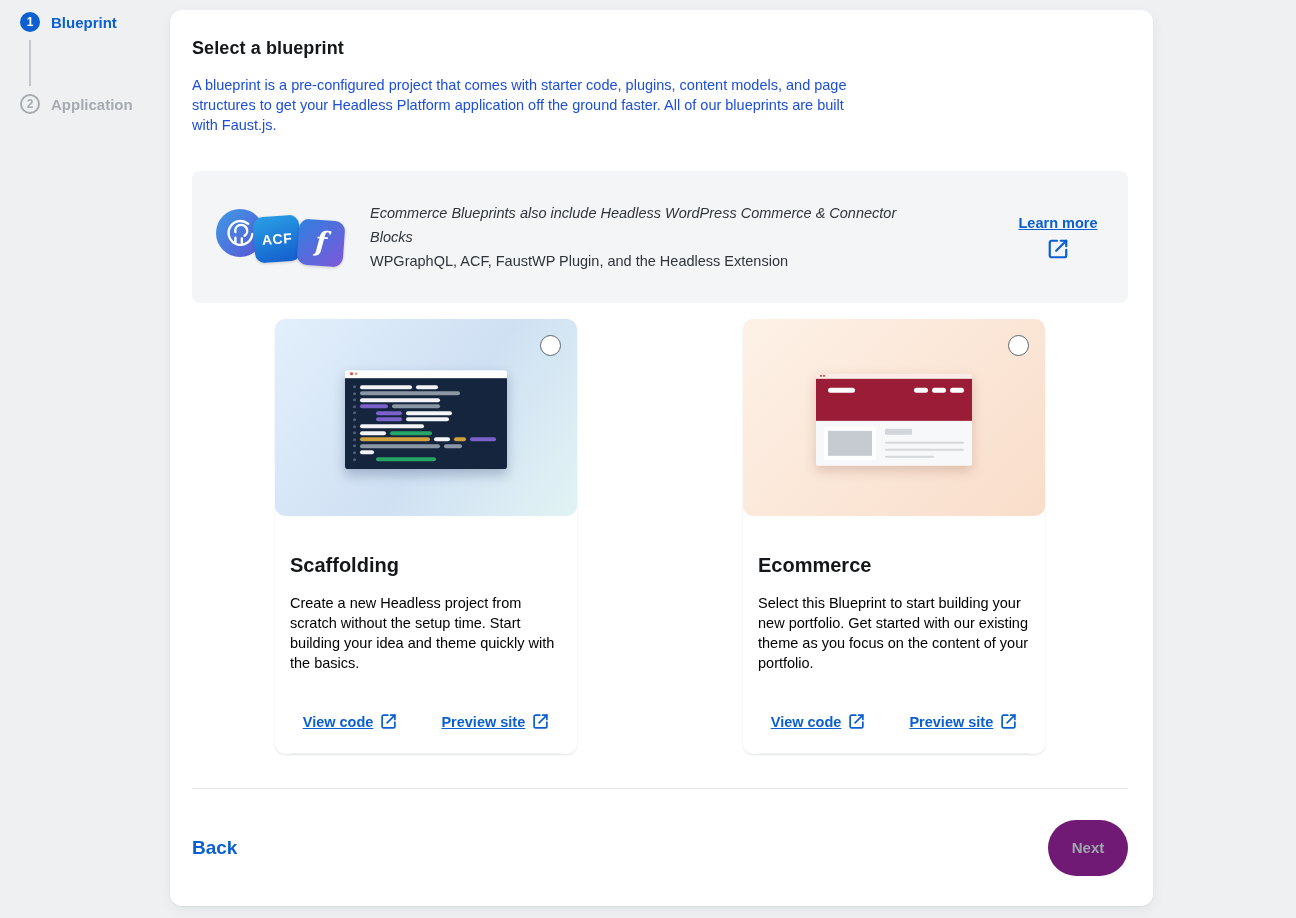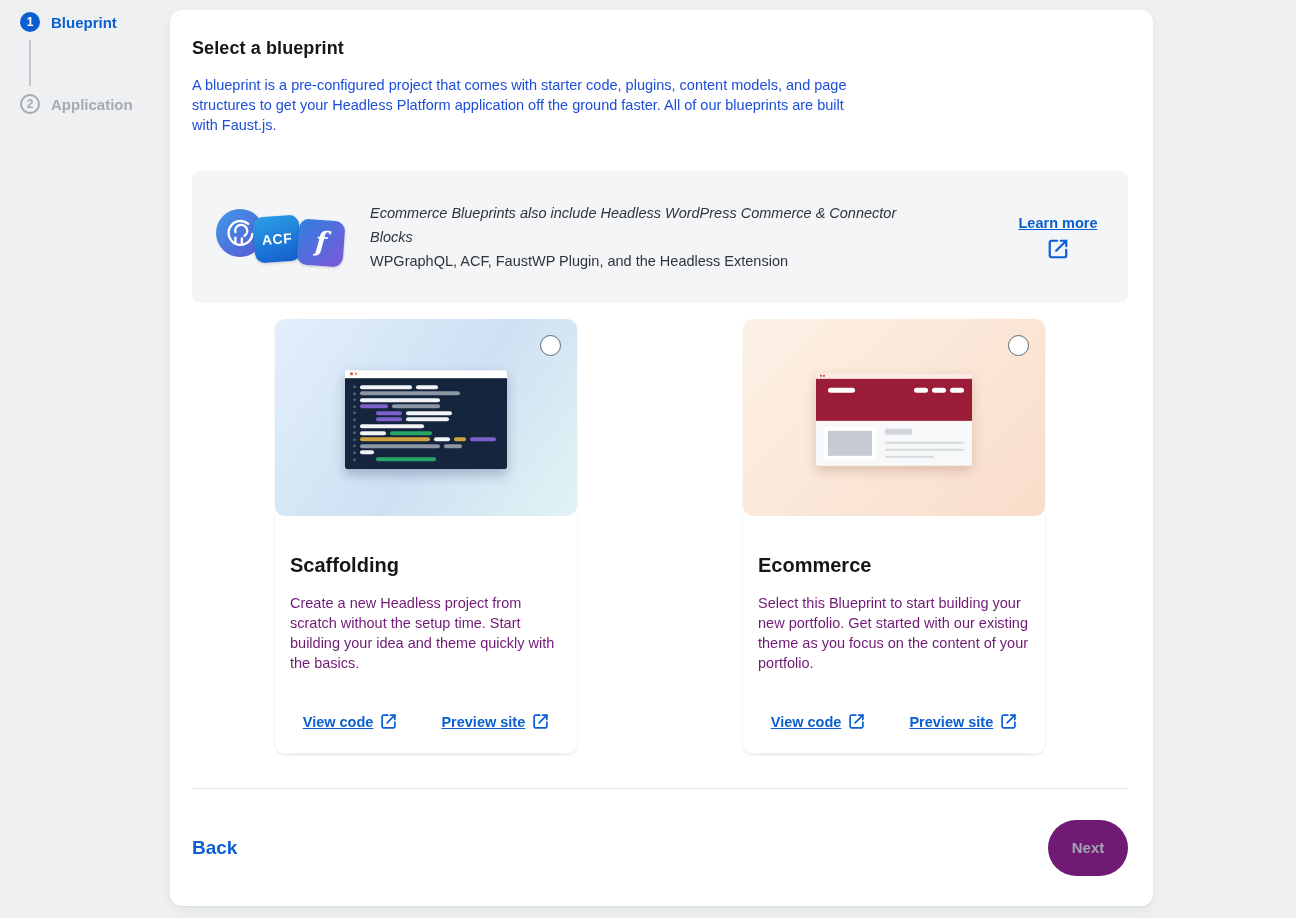--- a/index.html
+++ b/index.html
@@ -113,21 +113,21 @@
   .site-body { height: 45px; background: #f7f8f9; display: flex; gap: 9px; padding: 6px 8px; }
   .site-frame { width: 52px; height: 33px; background: #fff; padding: 4px; border-radius: 1px; flex: 0 0 auto; }
   .site-frame i { display: block; width: 100%; height: 100%; background: #c5cbd1; }
   .site-text { flex: 1; padding-top: 2px; }
   .site-h { width: 27px; height: 6px; background: #d2d6da; border-radius: 1px; margin-bottom: 7px; }
   .site-l { height: 2px; background: #d5d9dc; border-radius: 1px; margin-bottom: 5px; }
   .site-l.short { width: 62%; }
 
   .bp-body { padding: 0 15px; }
   .bp-title { margin-top: 38px; font-size: 20px; font-weight: bold; color: #14171a; }
-  .bp-desc { margin-top: 16px; font-size: 14.5px; line-height: 20px; color: #701a75; }
+  .bp-desc { margin-top: 16px; font-size: 14.5px; line-height: 20px; color: #000000; }
   .bp-links {
     margin-top: 40px; display: flex; justify-content: center; gap: 44px;
     padding-bottom: 23px; border-bottom: 1px solid #eceeef;
   }
   .bp-link { display: flex; align-items: center; gap: 7px; color: #0b5fd0; cursor: pointer; }
   .bp-link span { font-size: 14.5px; font-weight: bold; text-decoration: underline; }
 
   .ext-icon { flex: 0 0 auto; }
 
   

